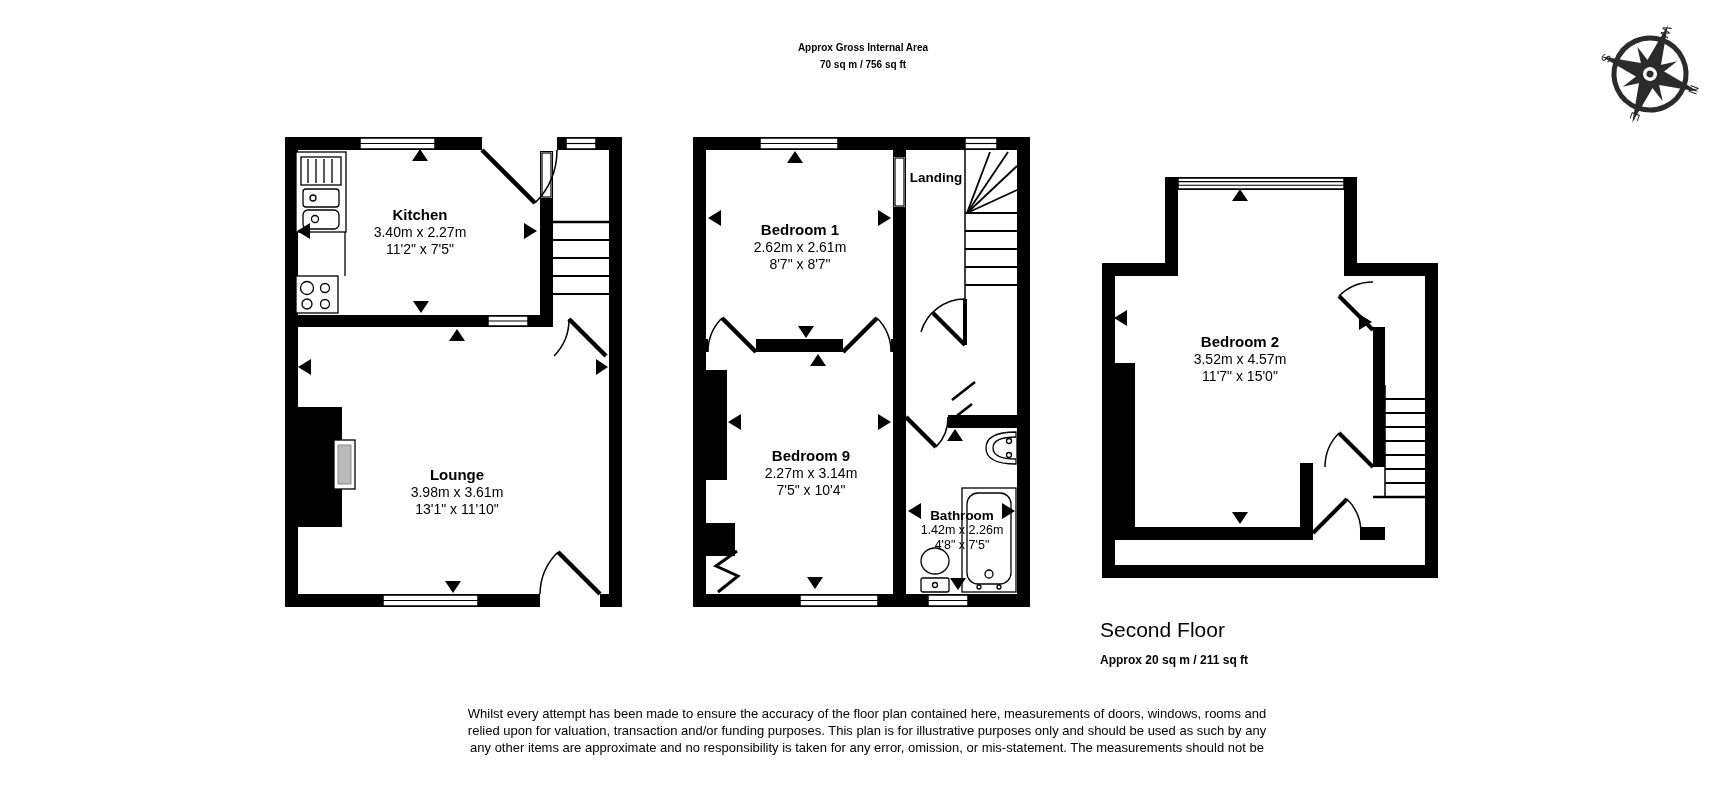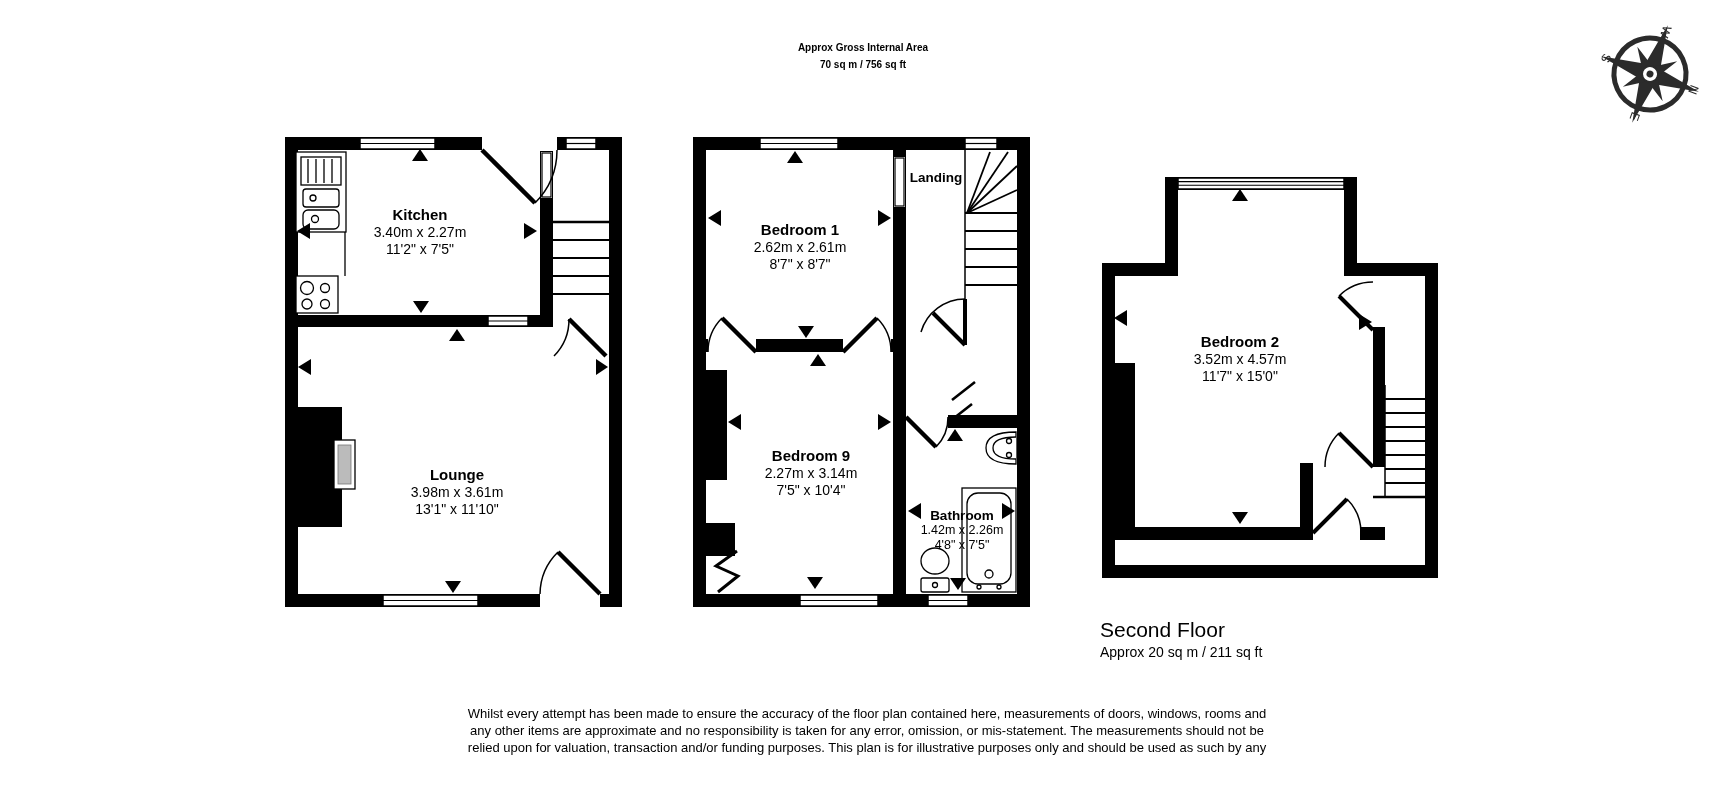--- a/index.html
+++ b/index.html
@@ -10,21 +10,21 @@
                font-weight:bold;font-size:10px;line-height:17px;}
   .room-label{position:absolute;text-align:center;transform:translateX(-50%);
               font-size:14px;line-height:17.5px;white-space:nowrap;}
   .room-label .rname{font-weight:bold;font-size:15px;}
   .room-label.small{font-size:12.5px;line-height:15px;}
   .room-label.small .rname{font-size:13.5px;}
   .annot{position:absolute;text-align:center;transform:translateX(-50%);
          font-weight:bold;font-size:13.5px;white-space:nowrap;}
   .floor-label{position:absolute;white-space:nowrap;}
   .floor-label .fname{font-size:21px;line-height:24px;}
-  .floor-label .farea{font-size:14px;font-weight:normal;line-height:20px;margin-top:0;}
+  .floor-label .farea{font-size:12px;font-weight:bold;line-height:20px;margin-top:8px;}
   .disclaimer{position:absolute;transform:translateX(-50%);text-align:center;
               font-size:13px;line-height:17.2px;width:980px;}
 </style>
 </head>
 <body>
 
 <div id="page">
 
   <svg class="plan-svg" width="1725" height="800" viewBox="0 0 1725 800">
 
@@ -323,17 +323,17 @@
 
 
 
   <div class="floor-label" style="left:1100px;top:618px;">
     <div class="fname">Second Floor</div>
     <div class="farea">Approx 20 sq m / 211 sq ft</div>
   </div>
 
   <div class="disclaimer" style="left:867px;top:705px;">
     <div>Whilst every attempt has been made to ensure the accuracy of the floor plan contained here, measurements of doors, windows, rooms and</div>
+    <div>relied upon for valuation, transaction and/or funding purposes. This plan is for illustrative purposes only and should be used as such by any</div>
     <div>any other items are approximate and no responsibility is taken for any error, omission, or mis-statement. The measurements should not be</div>
-    <div>relied upon for valuation, transaction and/or funding purposes. This plan is for illustrative purposes only and should be used as such by any</div>
   </div>
 
 </div>
 
 </body></html>

